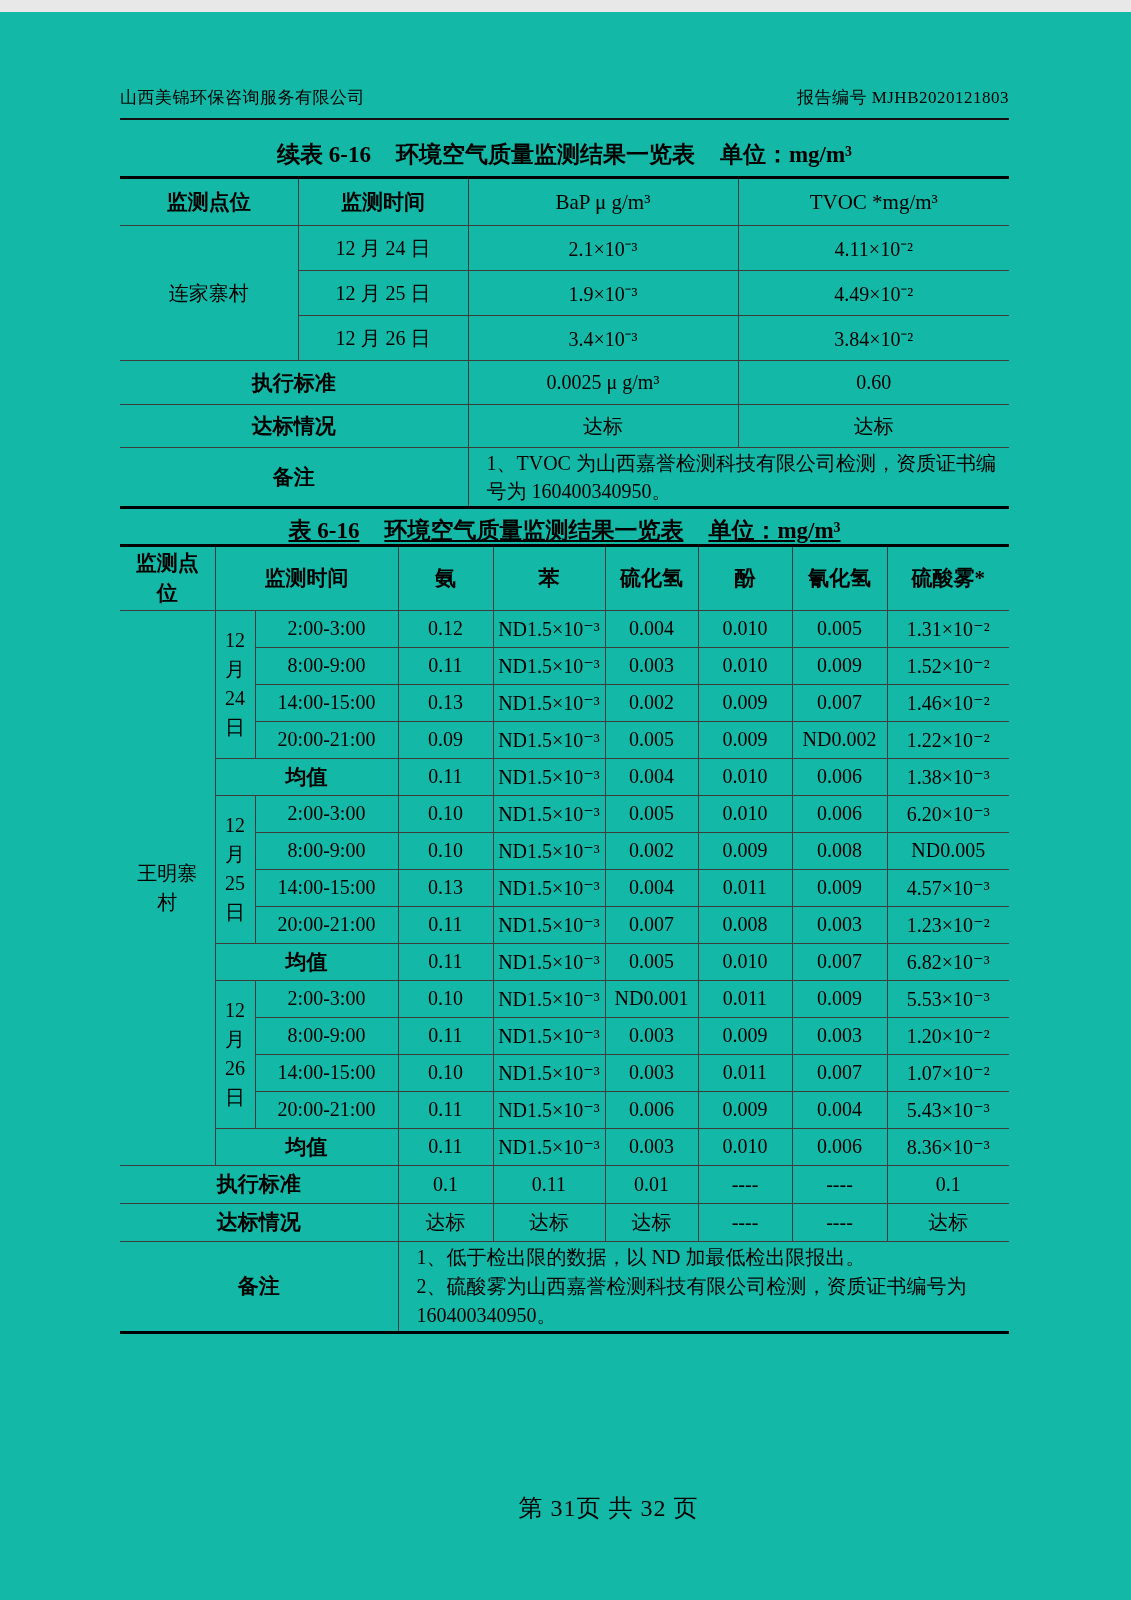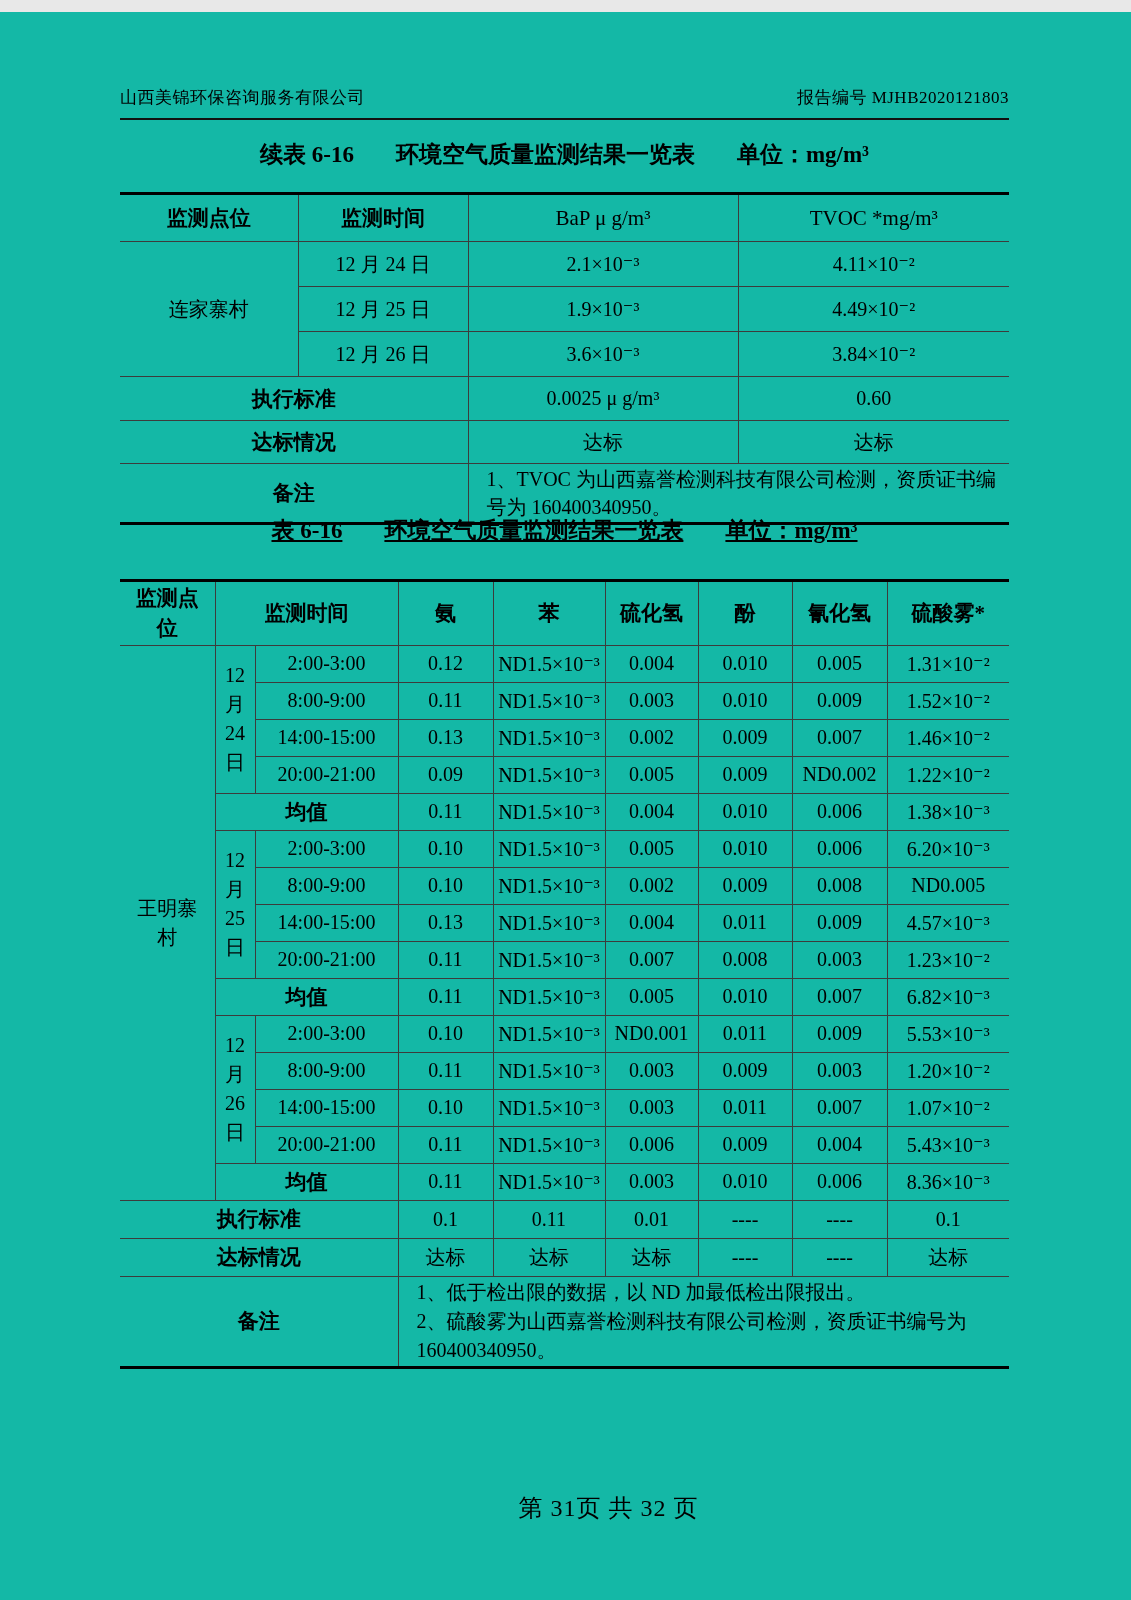--- a/index.html
+++ b/index.html
@@ -12,21 +12,21 @@
   
   .doc-header {
     position:absolute; left:120px; top:74px; width:889px;
     display:flex; justify-content:space-between; align-items:flex-end;
     padding-bottom:9px; border-bottom:2px solid #111;
     font-size:17px; letter-spacing:0.5px;
   }
   
   .sec-title {
     position:absolute; left:120px; width:889px;
-    display:flex; justify-content:center; align-items:baseline; gap:42px;
+    display:flex; justify-content:center; align-items:baseline; gap:25px;
     font-weight:700; font-size:23px; white-space:nowrap;
   }
   #title1 { top:127px; }
   #title2 { top:503px;text-decoration:underline; }
   
   table.doc-table {
     position:absolute; left:120px; width:889px;
     border-collapse:collapse; table-layout:fixed;
     border-top:3px solid #000; border-bottom:3px solid #000;
     border-left:hidden; border-right:hidden;
@@ -34,22 +34,22 @@
   }
   .doc-table td {
     border:1px solid #3c3c3c;
     text-align:center; vertical-align:middle;
     padding:1px 3px; overflow:hidden;
   }
   .doc-table td.hdr { font-weight:700; font-size:21px; }
   .doc-table td.latin { font-weight:400; }
   .doc-table td.left { text-align:left; padding-left:18px; padding-right:10px; line-height:1.4; }
   .doc-table td.pre { white-space:pre-line; line-height:1.45; }
-  #table1 { top:180px; }
-  #table2 { top:567px; }
+  #table1 { top:164px;font-family:Liberation Serif, serif; }
+  #table2 { top:532px; }
   #table1 tr.t1-hd  { height:48px; }
   #table1 tr.t1-row { height:45px; }
   #table1 tr.t1-std { height:44px; }
   #table1 tr.t1-cmp { height:43px; }
   #table1 tr.t1-rem { height:53px; }
   #table2 tr.t2-hd  { height:53px; }
   #table2 tr.t2-data{ height:37px; }
   #table2 tr.t2-std { height:38px; }
   #table2 tr.t2-cmp { height:38px; }
   #table2 tr.t2-rem { height:80px; }
@@ -95,21 +95,21 @@
         <td>2.1×10⁻³</td>
         <td>4.11×10⁻²</td>
       </tr>
       <tr class="t1-row">
         <td>12 月 25 日</td>
         <td>1.9×10⁻³</td>
         <td>4.49×10⁻²</td>
       </tr>
       <tr class="t1-row">
         <td>12 月 26 日</td>
-        <td>3.6×10⁻³</td>
+        <td>3.4×10⁻³</td>
         <td>3.84×10⁻²</td>
       </tr>
       <tr class="t1-std">
         <td colspan="2" class="hdr">执行标准</td>
         <td>0.0025 μ g/m³</td>
         <td>0.60</td>
       </tr>
       <tr class="t1-cmp">
         <td colspan="2" class="hdr">达标情况</td>
         <td>达标</td>

